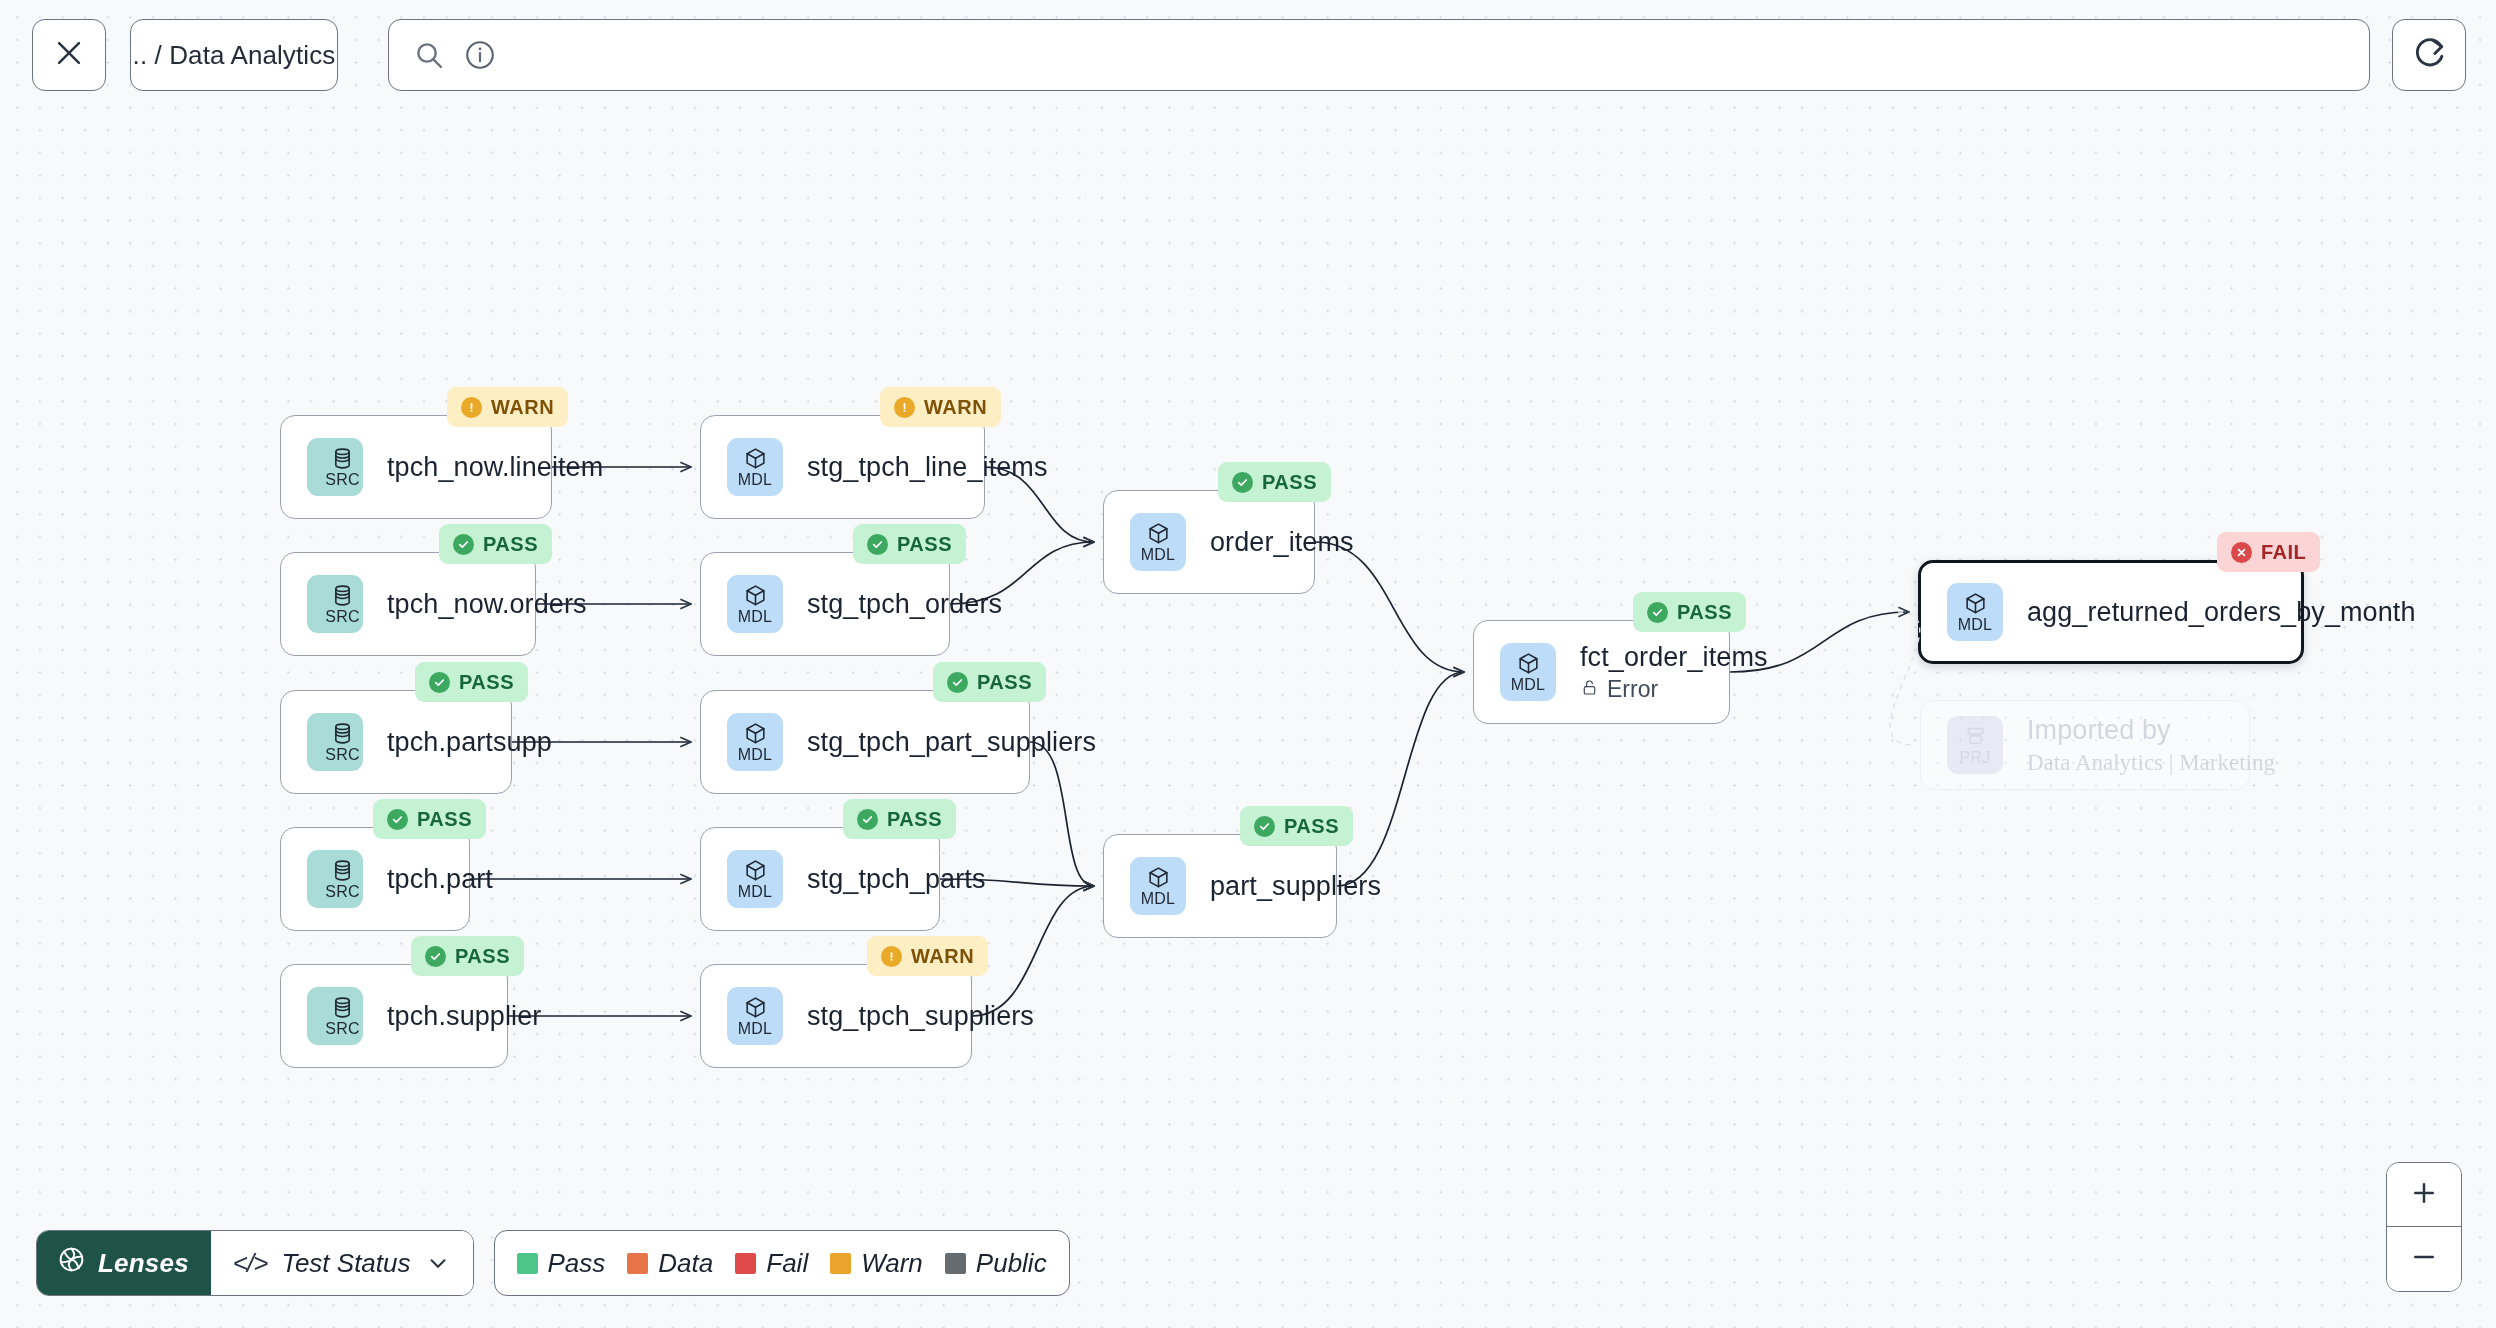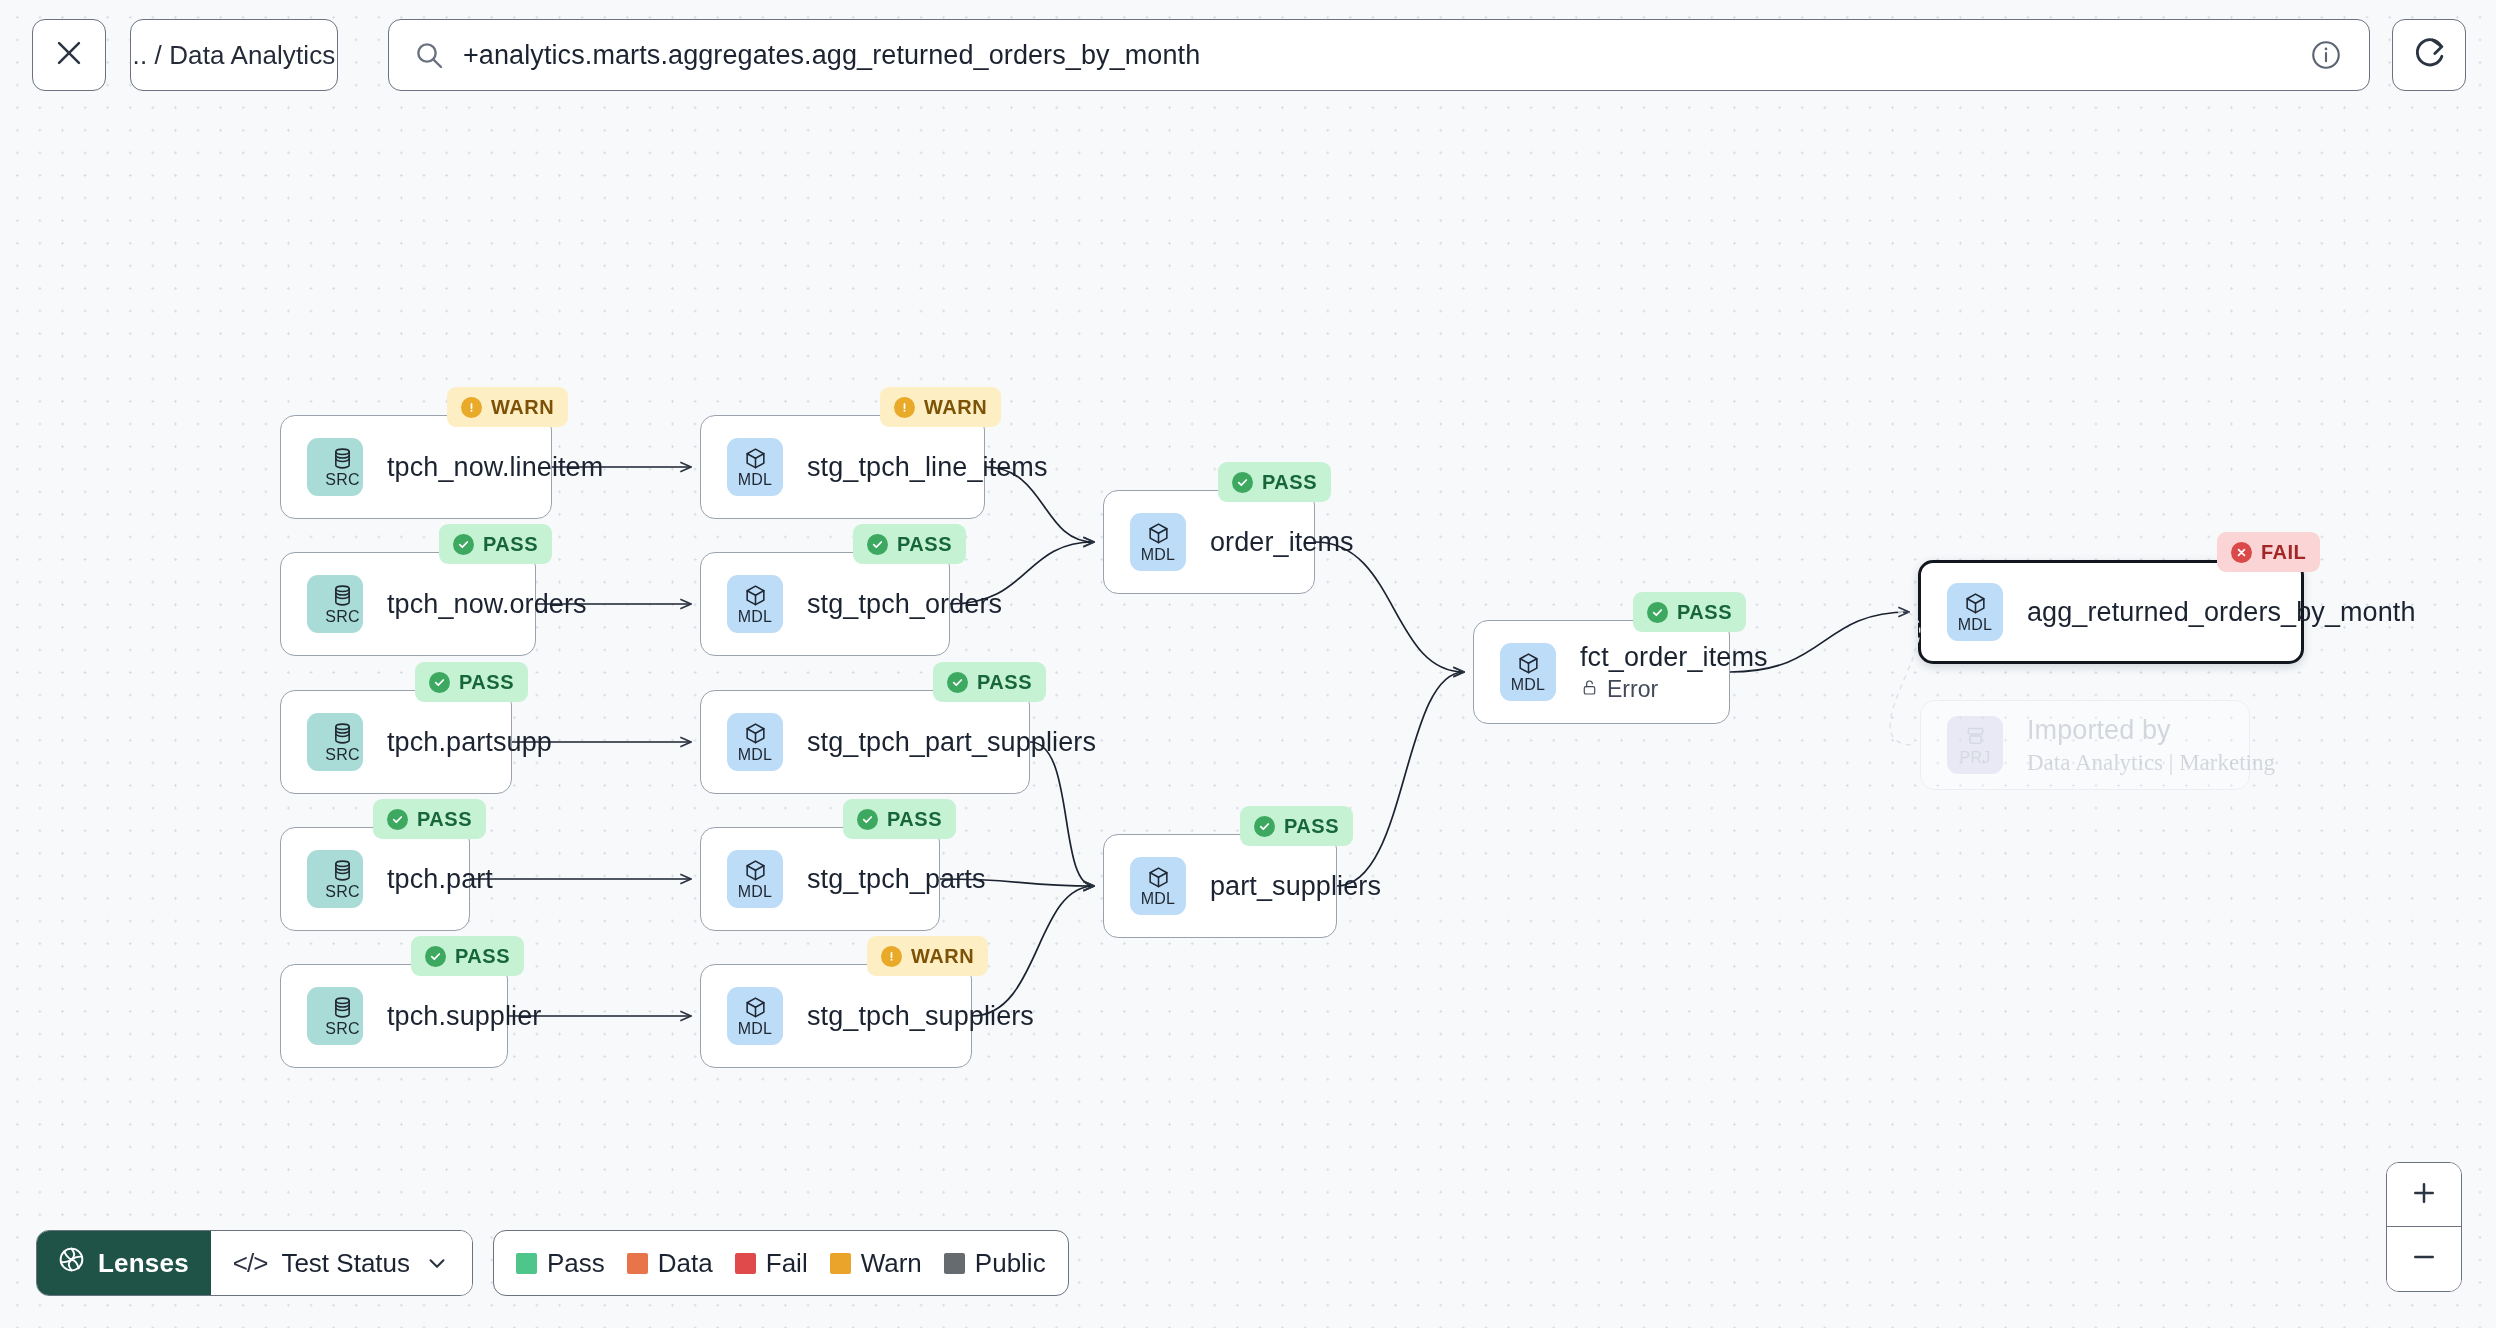--- a/index.html
+++ b/index.html
@@ -211,20 +211,21 @@
   .badge-fail .dot { background: #db4a4a; }
 
   
   #bottom-bar {
     position: absolute;
     left: 36px; bottom: 32px;
     display: flex;
     align-items: flex-start;
     gap: 20px;
     z-index: 45;
+    font-style: italic;
   }
   #lens-group {
     display: flex;
     align-items: stretch;
     height: 66px;
     border-radius: 13px;
     border: 1.6px solid #6b7280;
     overflow: hidden;
     background: #fff;
   }
@@ -699,21 +700,20 @@
 
     <div class="tb-btn" id="breadcrumb-btn">.. / Data Analytics</div>
 
     <div id="search-box">
       <span id="search-icon">
         <svg viewBox="0 0 24 24" fill="none" stroke="#6b7280" stroke-width="1.8" stroke-linecap="round">
           <circle cx="10.5" cy="10.5" r="6.5"></circle>
           <path d="M15.4 15.4 L21 21"></path>
         </svg>
       </span>
-      <div id="search-value" title="Search lineage">+analytics.marts.aggregates.agg_returned_orders_by_month</div>
       <span id="info-icon">
         <svg viewBox="0 0 24 24" fill="none" stroke="#5b6472" stroke-width="1.5" stroke-linecap="round">
           <circle cx="12" cy="12" r="9"></circle>
           <path d="M12 10.6 L12 16.4"></path>
           <circle cx="12" cy="7.7" r="0.95" fill="#5b6472" stroke="none"></circle>
         </svg>
       </span>
     </div>
 
     <div class="tb-btn" id="refresh-btn">

